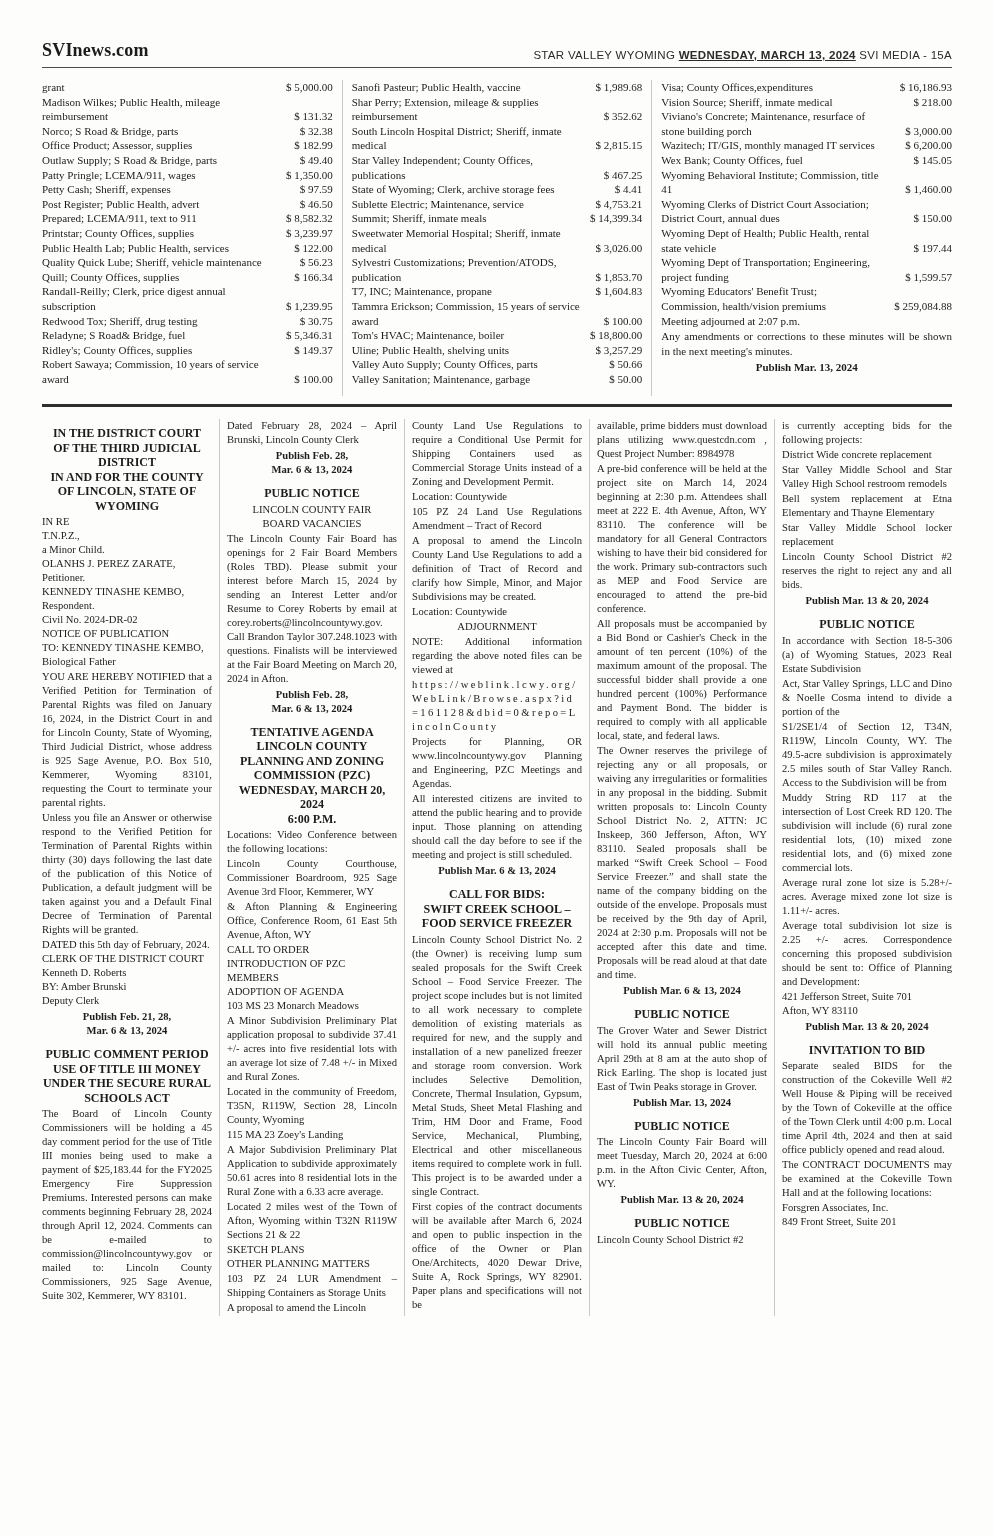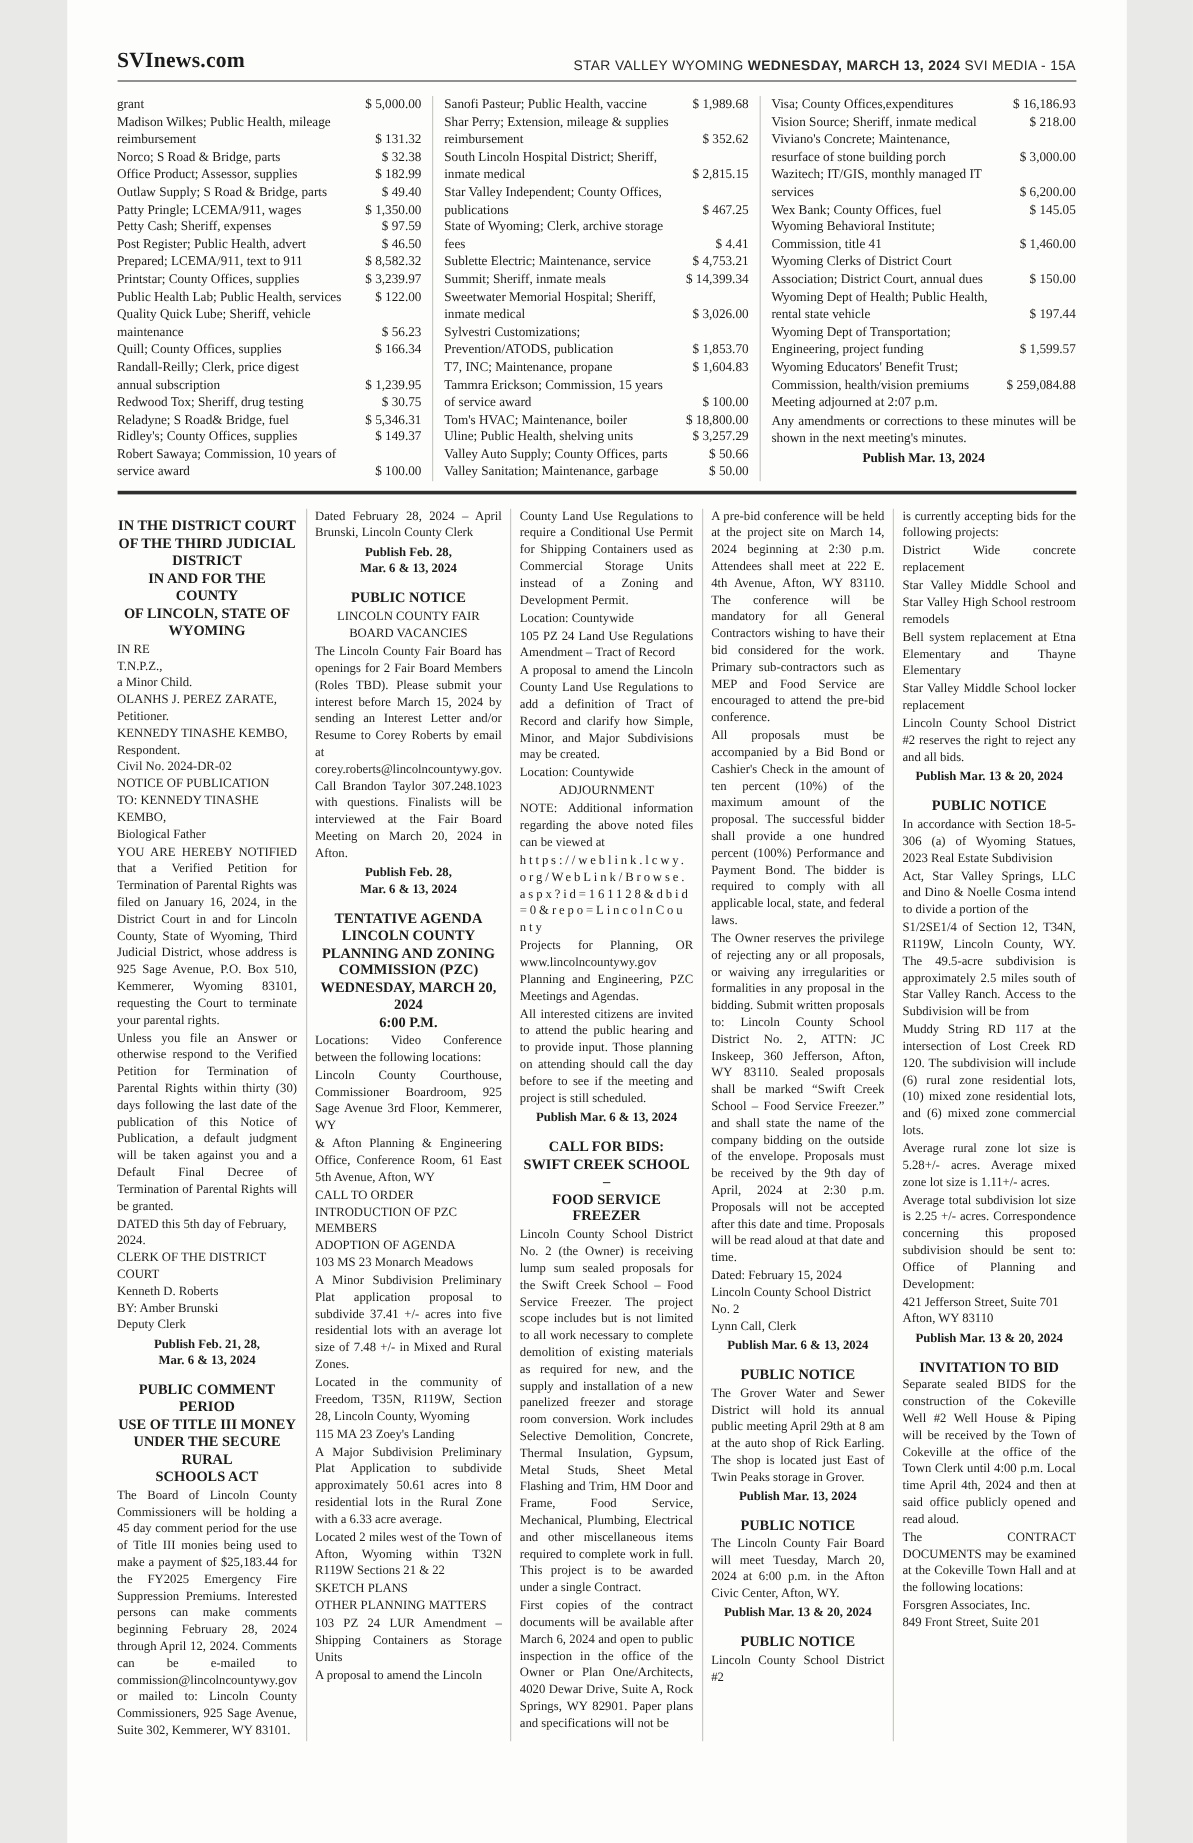--- a/index.html
+++ b/index.html
@@ -1,28 +1,28 @@
 <!DOCTYPE html>
 <html><head>
 <meta charset="utf-8">
 <style>
   html,body{margin:0;padding:0;background:#e9e9e7;}
   .page{
-    position:relative;box-sizing:border-box;width:883px;height:1536px;
+    position:relative;box-sizing:border-box;width:994px;height:1536px;
     margin:0 auto;background:#fdfdfb;color:#1c1c1c;overflow:hidden;
     padding:40px 42px 24px 42px;
     font-family:"Liberation Serif","DejaVu Serif",serif;
   }
   
   .hdr{display:flex;justify-content:space-between;align-items:flex-end;
        border-bottom:1.5px solid #4a4a4a;padding-bottom:6px;}
   .site{font-size:18px;font-weight:bold;letter-spacing:.2px;}
   .hdr-right{font-family:"Liberation Sans","DejaVu Sans",sans-serif;
        font-size:11.5px;color:#2b2b2b;letter-spacing:.3px;}
-  .hdr-right .b{font-weight:bold;}
+  .hdr-right .b{font-weight:bold;text-decoration:underline;}
   
   .ledger{display:flex;padding-top:12px;min-height:316px;
           font-size:11px;line-height:14.6px;}
   .lcol{flex:1 1 0;padding:0 9px;}
   .lcol:first-child{padding-left:0;}
   .lcol:last-child{padding-right:0;}
   .lcol:not(:last-child){border-right:1px solid #c9c9c6;}
   .lrow{display:flex;justify-content:space-between;align-items:flex-end;}
   .ltext{text-align:left;}
   .lamt{white-space:nowrap;margin-left:24px;}
@@ -323,26 +323,24 @@
         <div class="blk p"> Projects for Planning, OR www.lincolncountywy.gov  Planning and Engineering, PZC Meetings and Agendas.</div>
         <div class="blk p">All interested citizens are invited to attend the public hearing and to provide input.  Those planning on attending should call the day before to see if the meeting and project is still scheduled.</div>
         <div class="blk pb">Publish Mar. 6 &amp; 13, 2024</div>
         <div class="blk h">CALL FOR BIDS:
 SWIFT CREEK SCHOOL –
 FOOD SERVICE FREEZER</div>
         <div class="blk p">Lincoln County School District No. 2 (the Owner) is receiving lump sum sealed proposals for the Swift Creek School – Food Service Freezer. The project scope includes but is not limited to all work necessary to complete demolition of existing materials as required for new, and the supply and installation of a new panelized freezer and storage room conversion. Work includes Selective Demolition, Concrete, Thermal Insulation, Gypsum, Metal Studs, Sheet Metal Flashing and Trim, HM Door and Frame, Food Service, Mechanical, Plumbing, Electrical and other miscellaneous items required to complete work in full. This project is to be awarded under a single Contract.</div>
         <div class="blk p">First copies of the contract documents will be available after March 6, 2024 and open to public inspection in the office of the Owner or Plan One/Architects, 4020 Dewar Drive, Suite A, Rock Springs, WY 82901.  Paper plans and specifications will not be</div>
       </div>
     <div class="ncol">
+        <div class="blk p">available, prime bidders must download plans utilizing www.questcdn.com , Quest Project Number: 8984978</div>
         <div class="blk p">A pre-bid conference will be held at the project site on March 14, 2024 beginning at 2:30 p.m. Attendees shall meet at 222 E. 4th Avenue, Afton, WY 83110.  The conference will be mandatory for all General Contractors wishing to have their bid considered for the work. Primary sub-contractors such as MEP and Food Service are encouraged to attend the pre-bid conference.</div>
         <div class="blk p">All proposals must be accompanied by a Bid Bond or Cashier's Check in the amount of ten percent (10%) of the maximum amount of the proposal.  The successful bidder shall provide a one hundred percent (100%) Performance and Payment Bond. The bidder is required to comply with all applicable local, state, and federal laws.</div>
         <div class="blk p">The Owner reserves the privilege of rejecting any or all proposals, or waiving any irregularities or formalities in any proposal in the bidding. Submit written proposals to: Lincoln County School District No. 2, ATTN: JC Inskeep, 360 Jefferson, Afton, WY 83110. Sealed proposals shall be marked “Swift Creek School – Food Service Freezer.” and shall state the name of the company bidding on the outside of the envelope. Proposals must be received by the 9th day of April, 2024 at 2:30 p.m.  Proposals will not be accepted after this date and time.  Proposals will be read aloud at that date and time.</div>
-        <div class="blk lines">Dated: February 15, 2024
-Lincoln County School District No. 2
-Lynn Call, Clerk</div>
         <div class="blk pb">Publish Mar. 6 &amp; 13, 2024</div>
         <div class="blk h">PUBLIC NOTICE</div>
         <div class="blk p">The Grover Water and Sewer District will hold its annual public meeting April 29th at 8 am at the auto shop of Rick Earling. The shop is located just East of Twin Peaks storage in Grover.</div>
         <div class="blk pb">Publish Mar. 13, 2024</div>
         <div class="blk h">PUBLIC NOTICE</div>
         <div class="blk p">The Lincoln County Fair Board will meet  Tuesday, March 20, 2024  at 6:00 p.m. in the Afton Civic Center, Afton, WY.</div>
         <div class="blk pb">Publish Mar. 13 &amp; 20, 2024</div>
         <div class="blk h">PUBLIC NOTICE</div>
         <div class="blk p">Lincoln County School District #2</div>
       </div>

